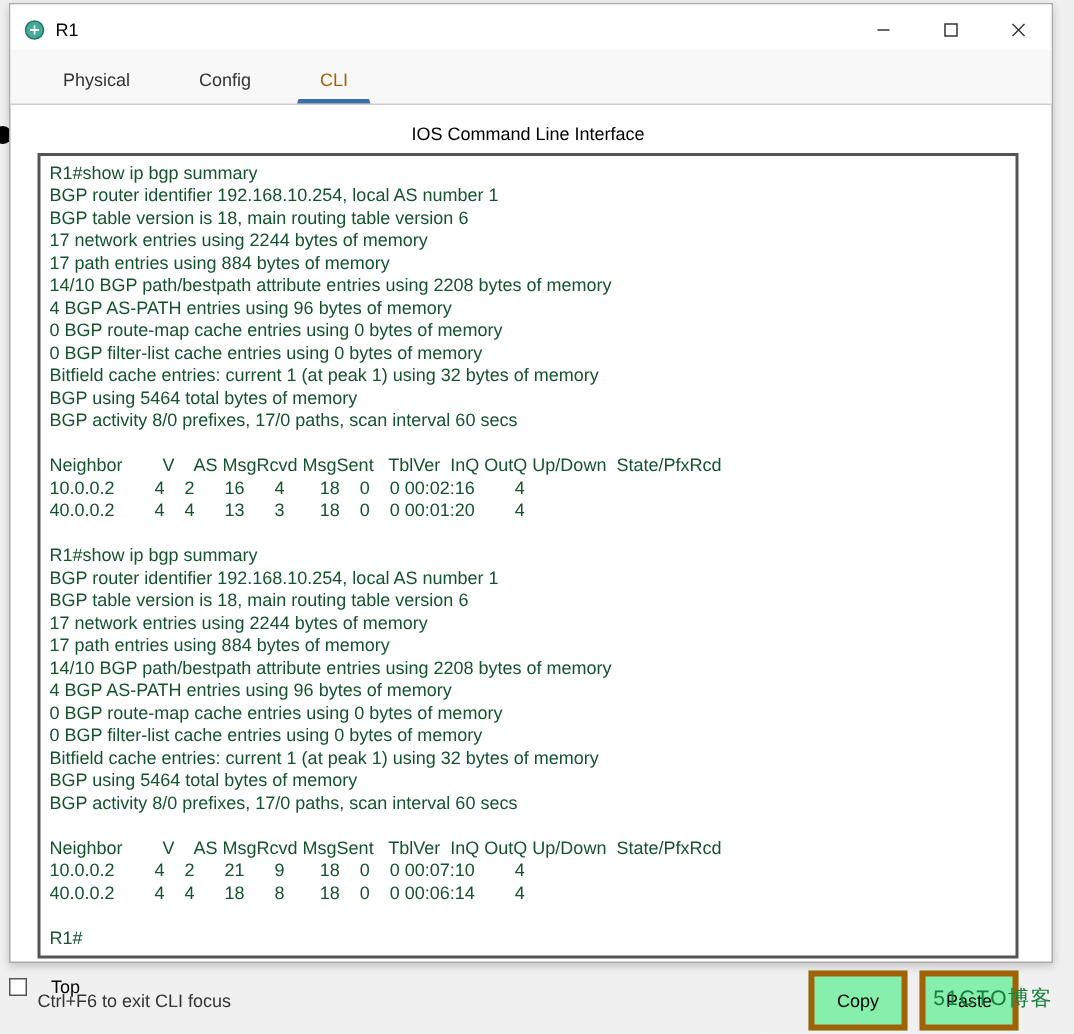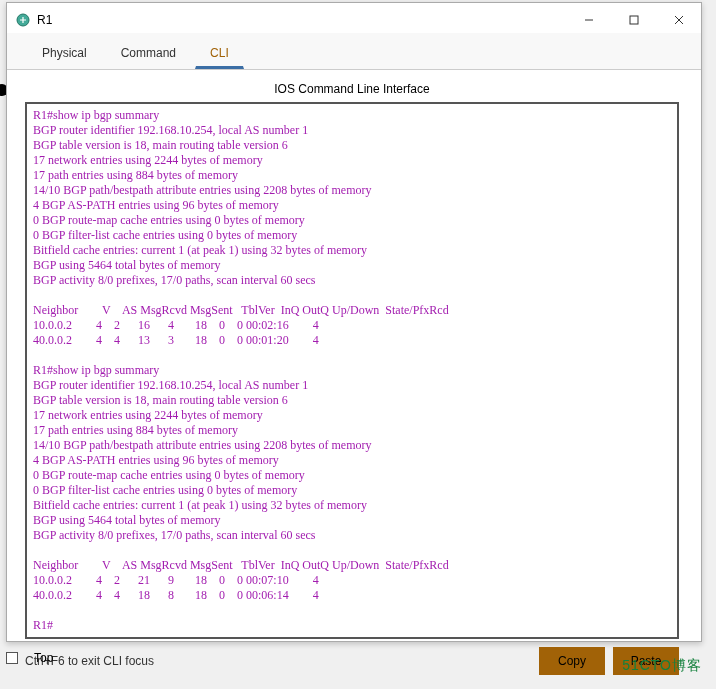--- a/index.html
+++ b/index.html
@@ -32,21 +32,21 @@
 }
 .title-icon { width: 16px; height: 16px; }
 .title-text { margin-left: 6px; font-size: 12px; }
 .win-buttons { margin-left: auto; display: flex; }
 .win-btn {
   width: 45px; height: 30px;
   display: flex; align-items: center; justify-content: center;
   font-size: 12px; color: #444;
 }
 .tabs {
-  display: flex; gap: 4px;
+  display: flex; gap: 16px;
   padding: 6px 20px 0 20px;
   border-bottom: 1px solid #ccc;
   background: #f8f8f8;
 }
 .tab {
   padding: 6px 14px;
   font-size: 12px;
   color: #333;
   border: 1px solid transparent;
   border-bottom: none;
@@ -71,39 +71,39 @@
   flex: 1;
   border: 2px solid #555;
   background: #fff;
   overflow: hidden;
   position: relative;
   display: flex;
 }
 .terminal {
   flex: 1;
   padding: 4px 6px;
-  font-family: Liberation Serif, serif;
+  font-family: Liberation Sans, sans-serif;
   font-size: 12px;
   line-height: 15px;
   white-space: pre;
-  color: #a21caf;
+  color: #14532d;
   overflow: auto;
 }
 .terminal::-webkit-scrollbar { width: 16px; }
 .terminal::-webkit-scrollbar-track { background: #f0f0f0; border-left: 1px solid #ccc; }
 .terminal::-webkit-scrollbar-thumb { background: #c1c1c1; border: 1px solid #a0a0a0; }
 .footer-row {
   display: flex; align-items: center;
   padding: 8px 0 0 0;
 }
 .hint { font-size: 12px; color: #333; }
 .btn {
   margin-left: 8px;
-  width: 66px; height: 28px;
-  background: #a16207;
+  width: 66px; height: 40px;
+  background: #86efac;
   border: 4px solid #a16207;
   font-size: 12px;
   display: flex; align-items: center; justify-content: center;
 }
 .btn:first-of-type { margin-left: auto; }
 .bottom-bar {
   position: absolute;
   left: 6px; bottom: 24px;
   display: flex; align-items: center; gap: 16px;
   z-index: 3;
@@ -157,21 +157,21 @@
         <svg width="10" height="10">
             <line x1="1" y1="1" x2="9" y2="9" stroke="#333"></line>
             <line x1="9" y1="1" x2="1" y2="9" stroke="#333"></line>
           </svg>
       </div>
     </div>
   </div>
 
   <div class="tabs">
     <div class="tab">Physical</div>
-    <div class="tab">Command</div>
+    <div class="tab">Config</div>
     <div class="tab active">CLI</div>
   </div>
 
   <div class="content">
     <div class="subtitle">IOS Command Line Interface</div>
     <div class="terminal-wrap">
       <div class="terminal">R1#show ip bgp summary
 BGP router identifier 192.168.10.254, local AS number 1
 BGP table version is 18, main routing table version 6
 17 network entries using 2244 bytes of memory

